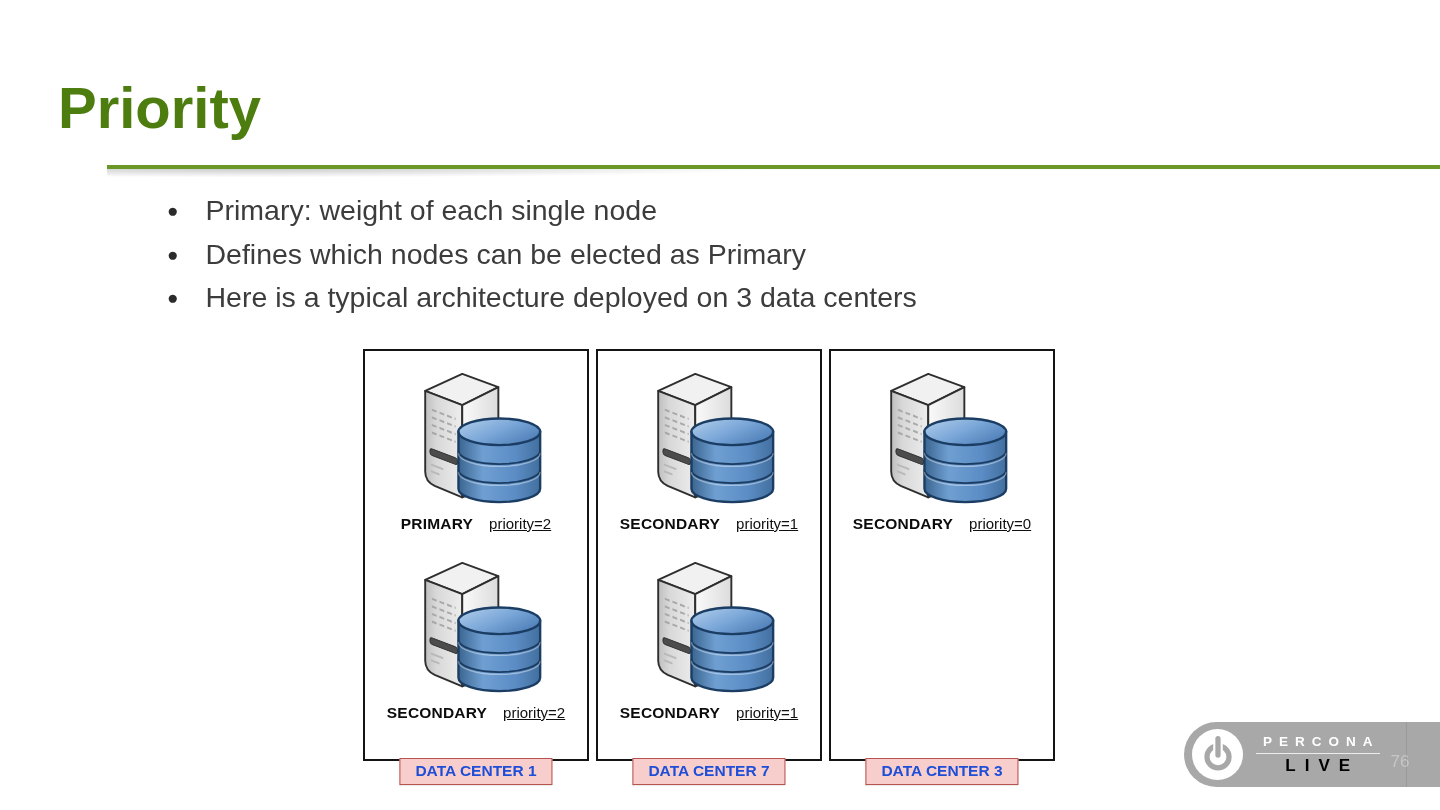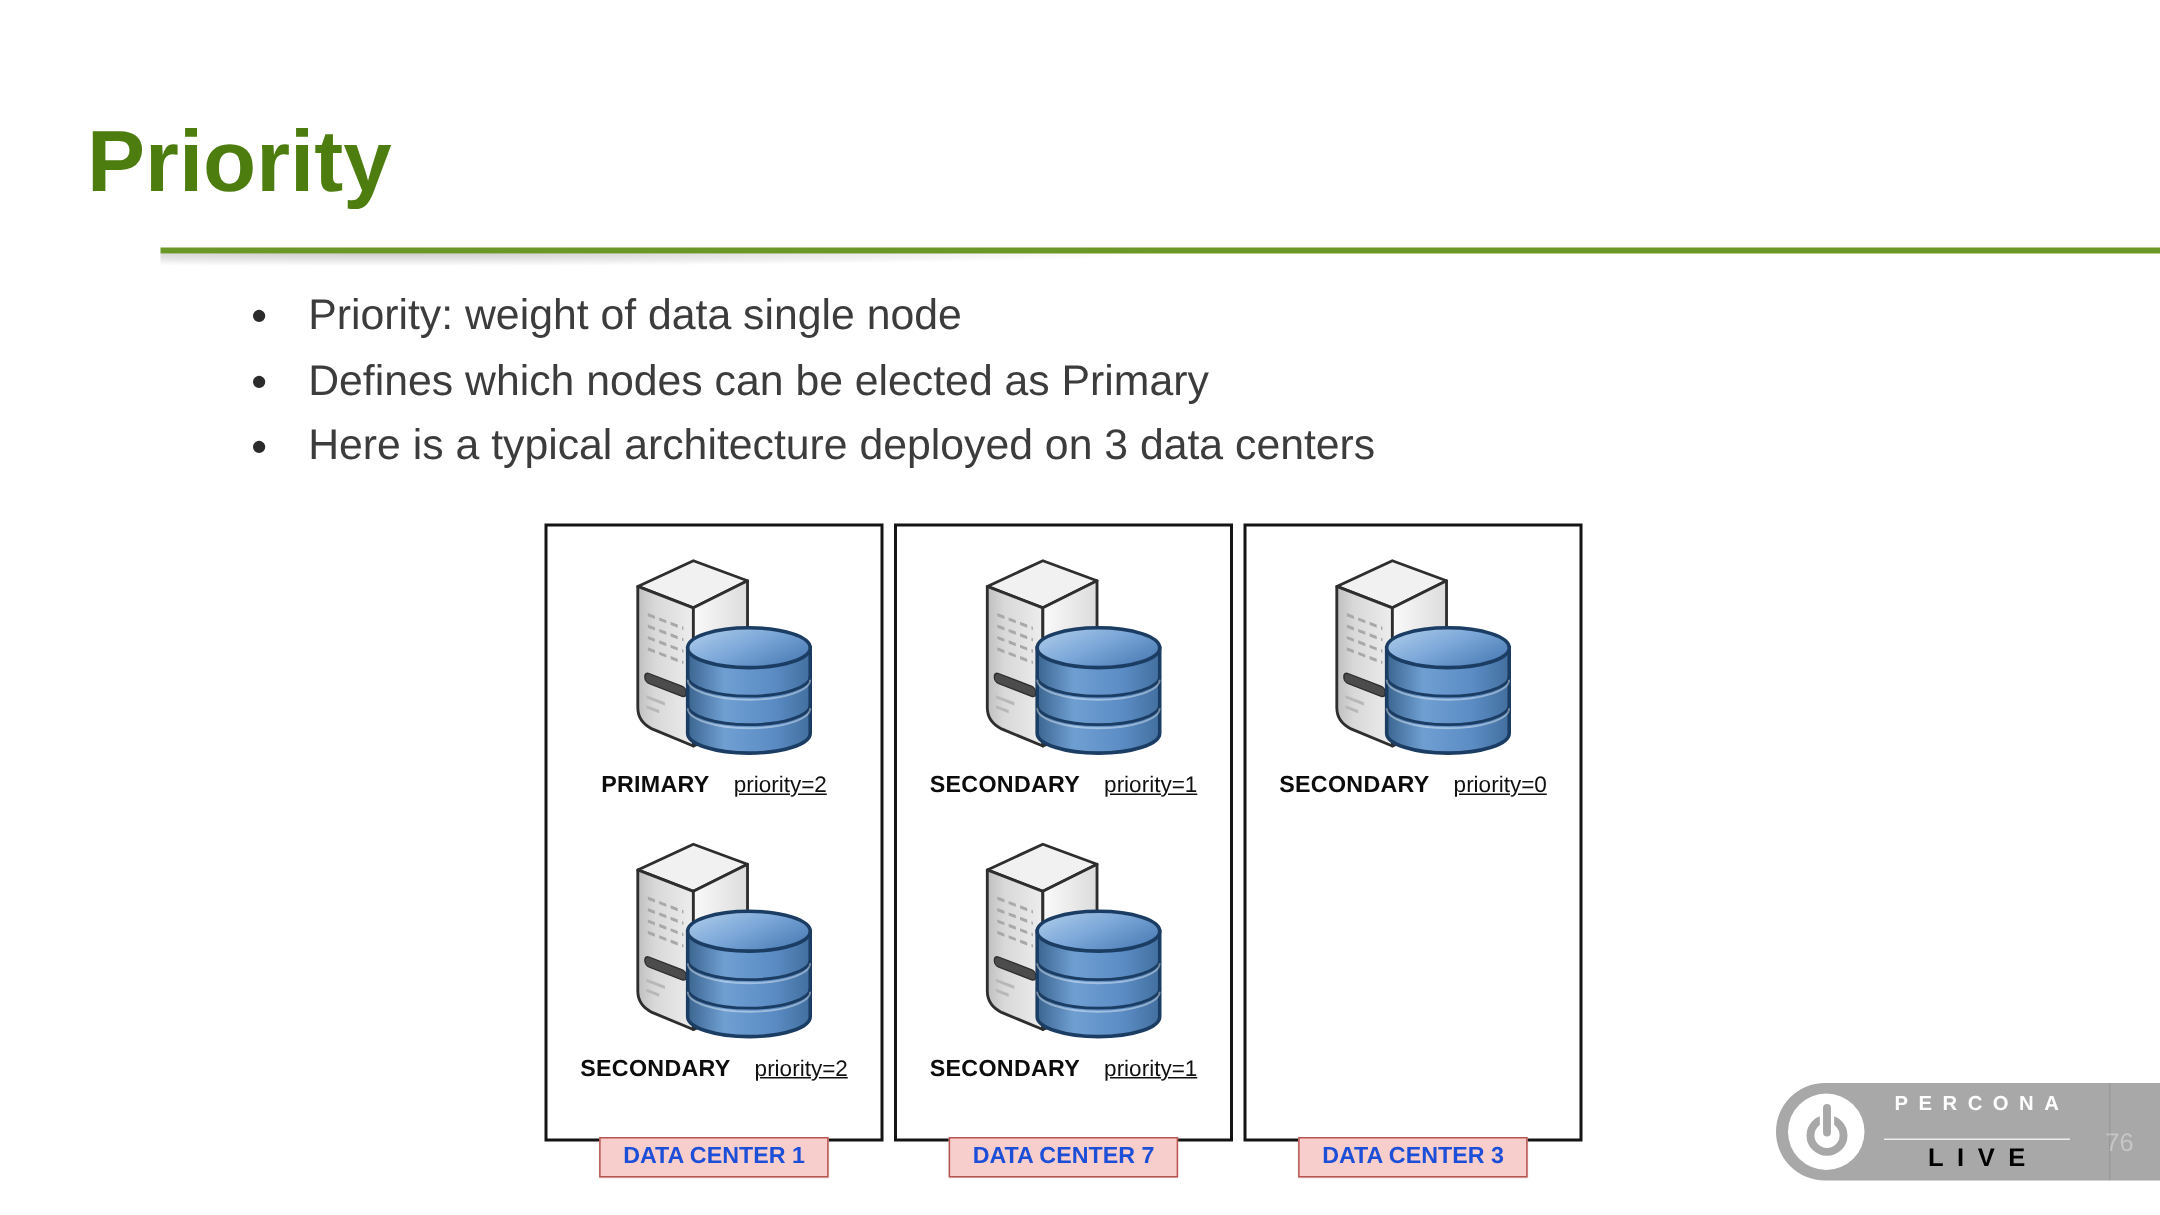--- a/index.html
+++ b/index.html
@@ -105,30 +105,30 @@
   }
   .power svg { width:46px; height:46px; }
   .brand {
     display:flex; flex-direction:column; align-items:center;
     margin-left:13px;
   }
   .brand-top {
     color:#ffffff; font-size:13.5px; font-weight:600;
     letter-spacing:7px; text-indent:7px;
     border-bottom:1.5px solid #ececec;
-    padding-bottom:16px;
+    padding-bottom:4px;
   }
   .brand-bottom {
     color:#000000; font-size:17px; font-weight:700;
     letter-spacing:9px; text-indent:9px;
     margin-top:2px;
   }
   .pagenum {
     color:#C6C6C6; font-size:17px;
-    margin-left:24px; margin-top:14px;
+    margin-left:11px; margin-top:14px;
   }
 </style>
 </head>
 <body>
 
 <div class="slide">
 
   <svg class="svgdefs" aria-hidden="true">
     <defs>
       <linearGradient id="gFront" x1="0" y1="0" x2="1" y2="0">
@@ -154,21 +154,21 @@
     </defs>
   </svg>
 
   <h1 class="title">Priority</h1>
   <div class="rule"></div>
   <div class="rule-shadow"></div>
 
   <ul class="bullets">
     <li class="bullet">
       <span class="dot">●</span>
-      <span>Priority: weight of data single node</span>
+      <span>Primary: weight of each single node</span>
     </li>
     <li class="bullet">
       <span class="dot">●</span>
       <span>Defines which nodes can be elected as Primary</span>
     </li>
     <li class="bullet">
       <span class="dot">●</span>
       <span>Here is a typical architecture deployed on 3 data centers</span>
     </li>
   </ul>

